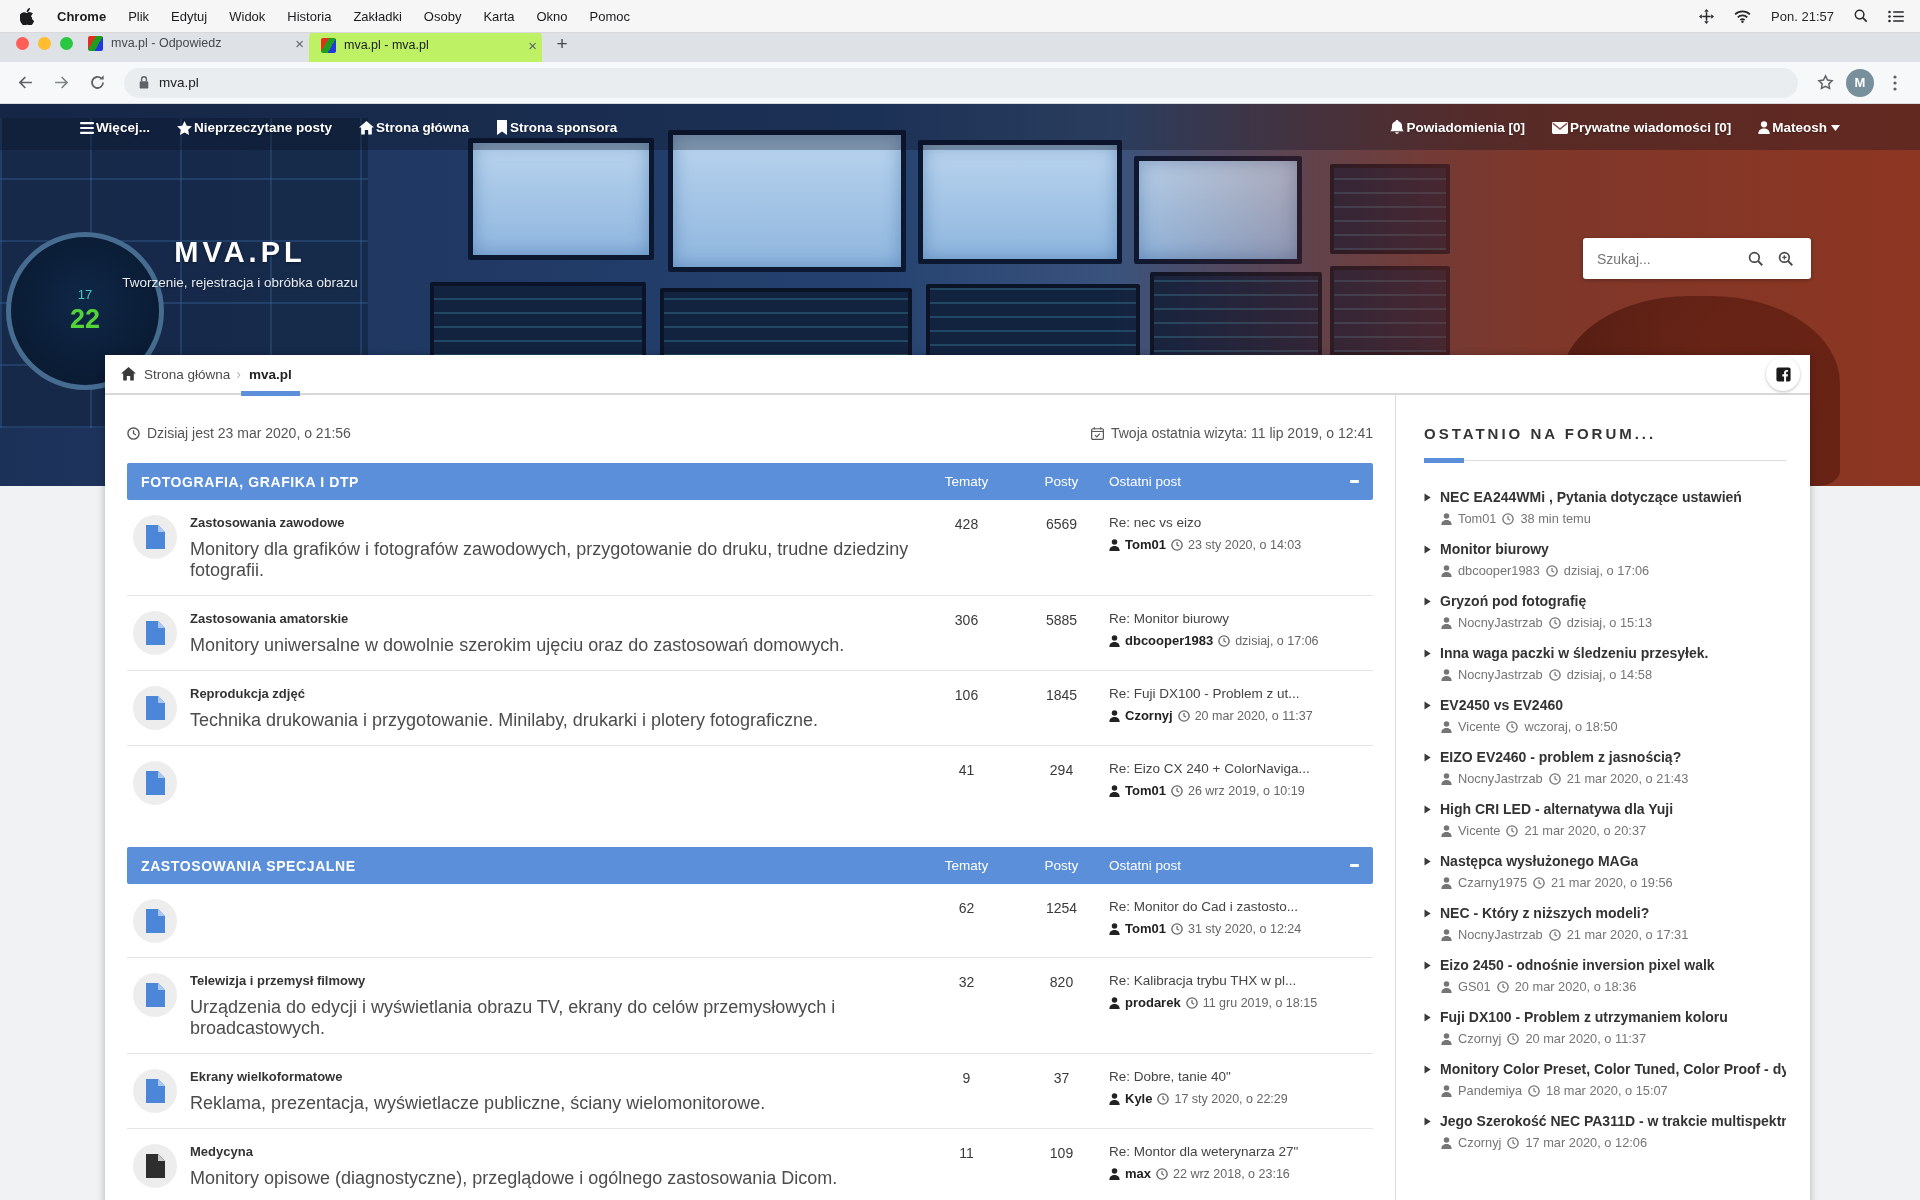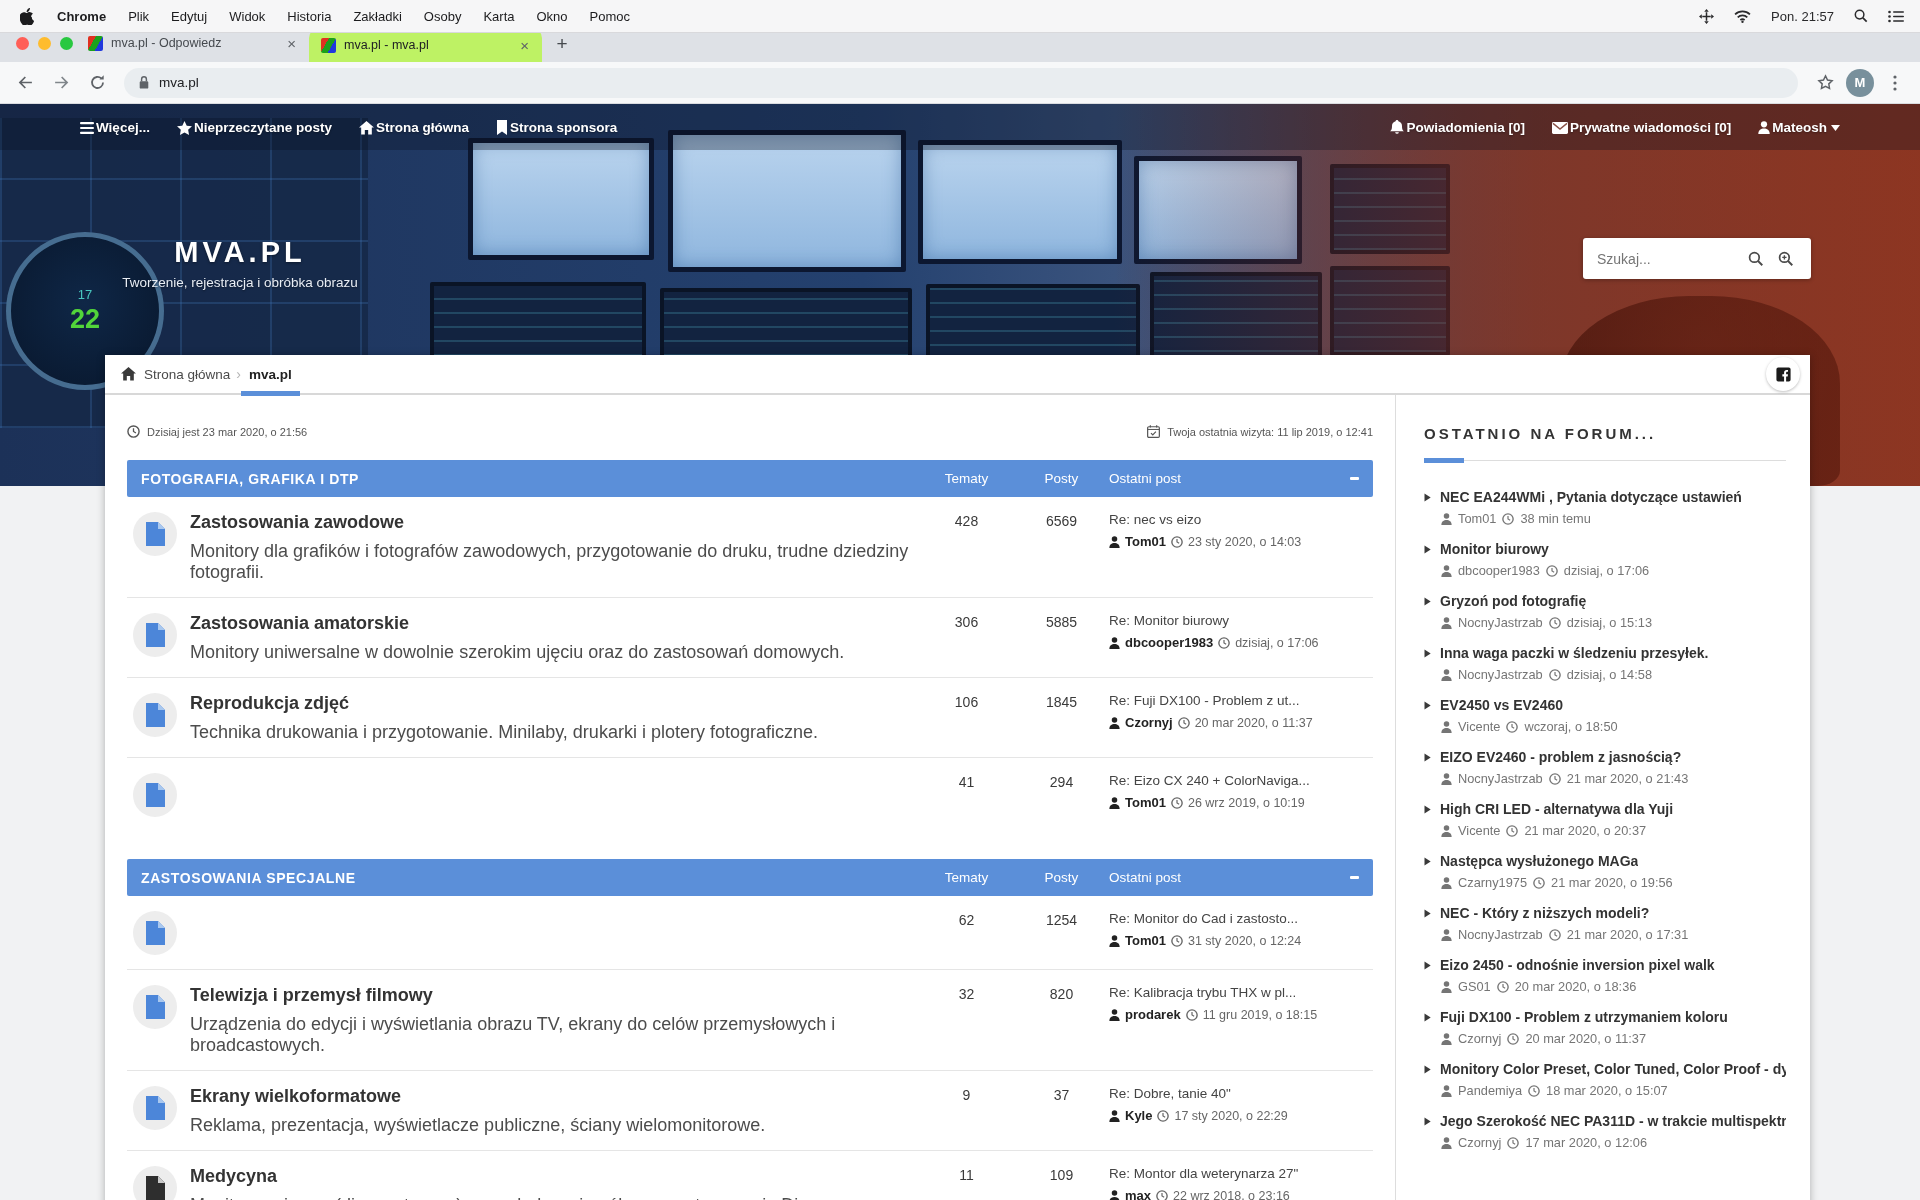--- a/index.html
+++ b/index.html
@@ -18,21 +18,21 @@
   .mb-apple { padding:0 12px 0 4px; }
   .mb-right { margin-left:auto; display:flex; align-items:center; gap:20px; color:#2a2a2c; }
   .mb-time { font-size:13px; }
 
   
   .tabstrip { position:absolute; left:0; top:24px; width:1920px; height:38px; background:#dee1e6; z-index:49; }
   .traffic { position:absolute; left:16px; top:13px; display:flex; gap:9px; }
   .tl { width:13px; height:13px; border-radius:50%; }
   .tl.red{ background:#ff5f57; } .tl.yellow{ background:#febc2e; } .tl.green{ background:#28c840; }
   .tabs { position:absolute; left:76px; top:0; height:38px; display:flex; align-items:flex-end; }
-  .tab { width:233px; height:38px; display:flex; align-items:center; padding:0 10px 0 12px; gap:8px;
+  .tab { width:233px; height:38px; display:flex; align-items:center; padding:0 2px 0 12px; gap:8px;
     font-size:12.5px; color:#45494e; position:relative; }
   .tab.active { background:#bef264; border-radius:10px 10px 0 0; color:#202124; height:34px; }
   .tab .favicon { width:15px; height:15px; flex:0 0 15px; border-radius:2px;
     background:linear-gradient(120deg,#e03020 0 34%,#1ca01c 34% 64%,#2038dd 64%); }
   .tab .tab-title { flex:1; white-space:nowrap; overflow:hidden; }
   .tab .tab-close { color:#5f6368; font-size:15px; padding:0 3px; cursor:default; }
   .newtab { width:28px; height:28px; margin:0 0 4px 6px; display:flex; align-items:center; justify-content:center;
     color:#45494e; font-size:19px; border-radius:50%; }
 
   
@@ -97,42 +97,42 @@
   .crumb-active { position:relative; color:#222; font-weight:bold; padding:0 2px; height:40px; display:flex; align-items:center; }
   .crumb-indicator { position:absolute; left:-6px; right:-6px; bottom:-2px; height:5px; background:var(--accent); }
   .fb-badge { margin-left:auto; width:34px; height:34px; border-radius:50%; background:#fff;
     box-shadow:0 1px 3px rgba(0,0,0,.25); display:flex; align-items:center; justify-content:center; }
 
   .card-body { display:flex; height:918px; }
   .main-col { width:1290px; padding:0 22px; }
   .sidebar { flex:1; border-left:1px solid #ddd; padding:30px 24px 0 28px; min-width:0; }
 
   .visit-row { margin-top:30px; display:flex; justify-content:space-between; align-items:center;
-    font-size:11px; color:#555; }
+    font-size:14px; color:#555; }
   .visit-item { display:flex; align-items:center; gap:7px; }
   .visit-item svg { color:#555; }
 
   .cat { margin-top:22px; }
   .cat + .cat { margin-top:28px; }
   .cat-head { height:37px; background:var(--accent); color:#fff; display:grid;
     grid-template-columns:1fr 95px 95px 250px; align-items:center; padding:0 14px; border-radius:2px; }
   .cat-name { font-size:14px; font-weight:bold; letter-spacing:.6px; text-transform:uppercase; }
   .col-label { font-size:13.5px; text-align:center; }
   .col-last { display:flex; align-items:center; justify-content:space-between; }
   .col-last .col-label { text-align:left; }
   .collapse-btn { width:16px; display:flex; justify-content:flex-end; cursor:pointer; }
   .collapse-btn .minus { width:9px; height:2.5px; background:#fff; border-radius:1px; }
 
   .forum-row { display:grid; grid-template-columns:1fr 95px 95px 250px; padding:13px 14px 14px 6px;
     border-bottom:1px solid #e5e5e5; align-items:start; }
   .forum-row:last-child { border-bottom:none; }
   .f-first { display:flex; gap:13px; min-width:0; }
   .f-icon-circle { width:44px; height:44px; flex:0 0 44px; border-radius:50%; background:#ededed;
     display:flex; align-items:center; justify-content:center; margin-top:2px; }
-  .f-title { font-size:18px; font-weight:bold; color:#333; text-decoration:none; display:inline-block; padding-top:2px; }
+  .f-title { font-size:13px; font-weight:bold; color:#333; text-decoration:none; display:inline-block; padding-top:2px; }
   .f-desc { margin-top:8px; font-size:18px; color:#4c4c4c; }
   .f-num { text-align:center; font-size:14px; color:#3a3a3a; padding-top:3px; }
   .f-last { font-size:13.5px; color:#444; min-width:0; padding-top:2px; }
   .f-last-title { color:#444; text-decoration:none; display:block; white-space:nowrap; overflow:hidden; }
   .f-last-meta { margin-top:7px; display:flex; align-items:center; gap:5px; font-size:12.5px; color:#666; white-space:nowrap; }
   .f-last-meta .u { font-weight:bold; color:#222; font-size:13px; text-decoration:none; }
   .f-last-meta svg { flex:0 0 auto; }
 
   .sb-heading { font-size:15px; font-weight:bold; letter-spacing:3px; color:#333; }
   .sb-rule { position:relative; margin-top:16px; height:5px; }

